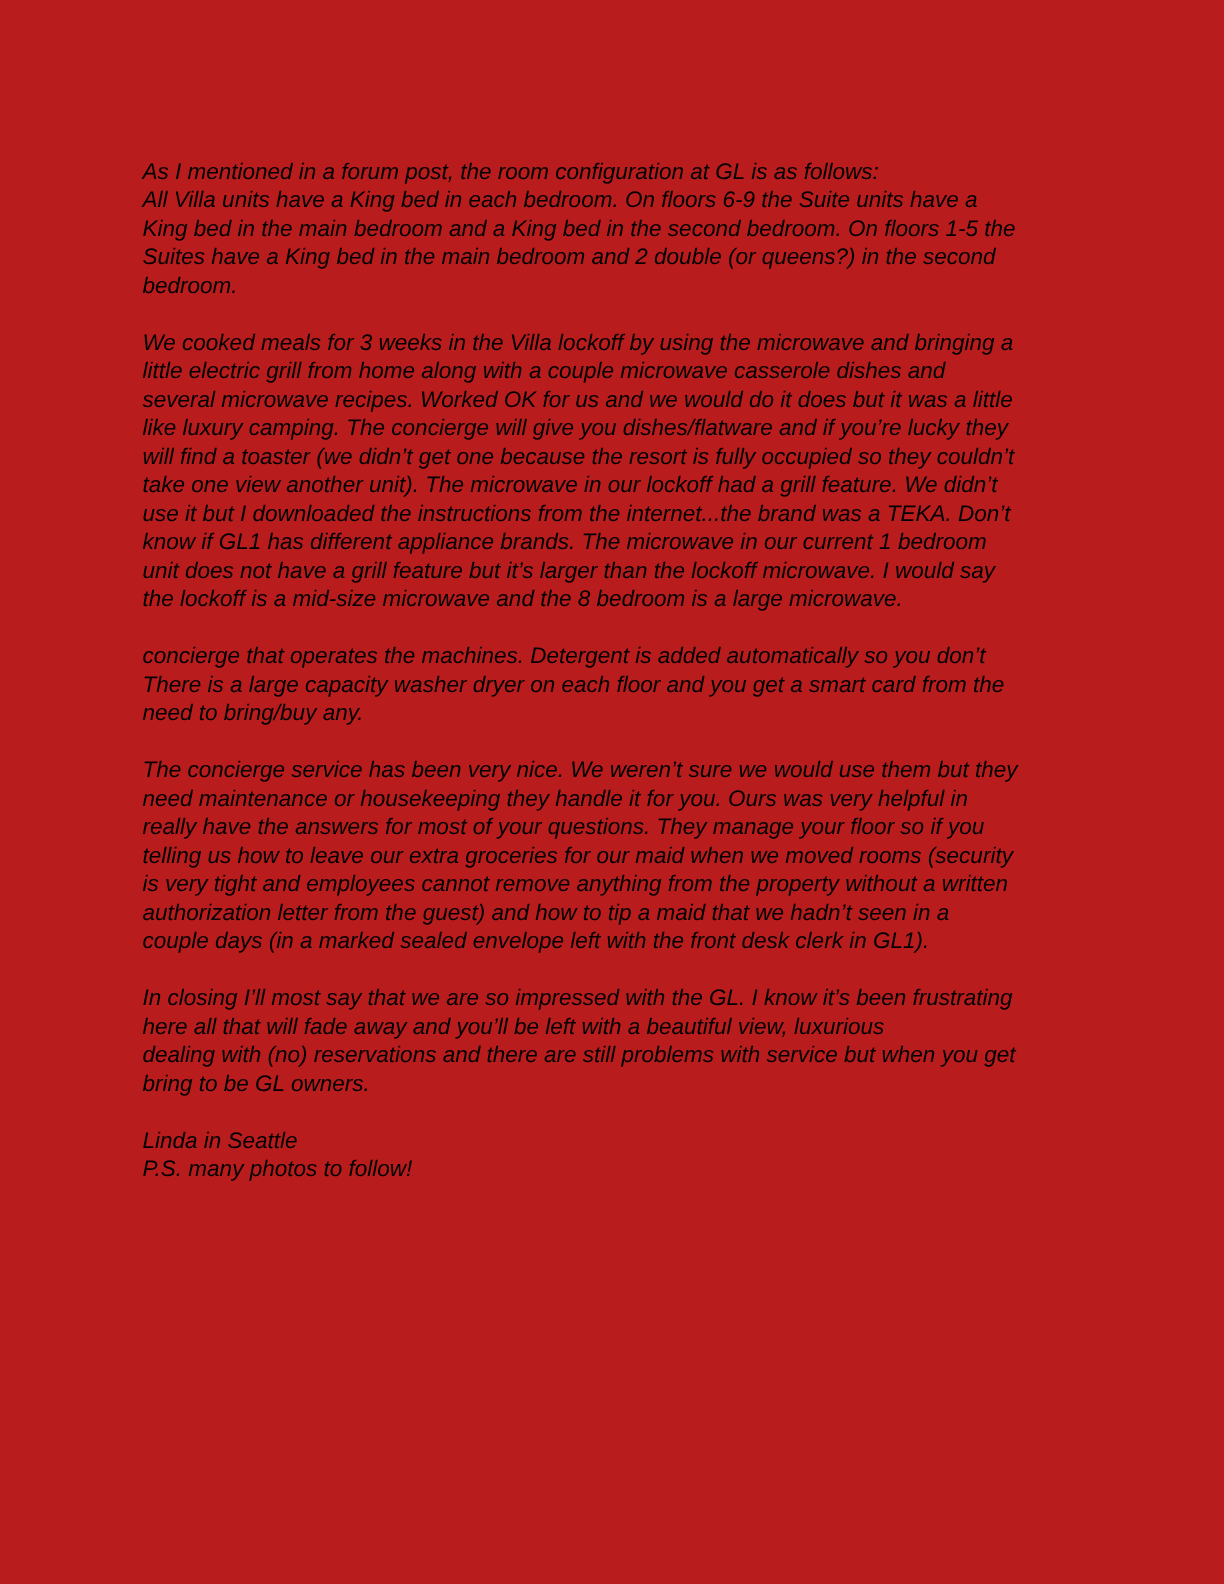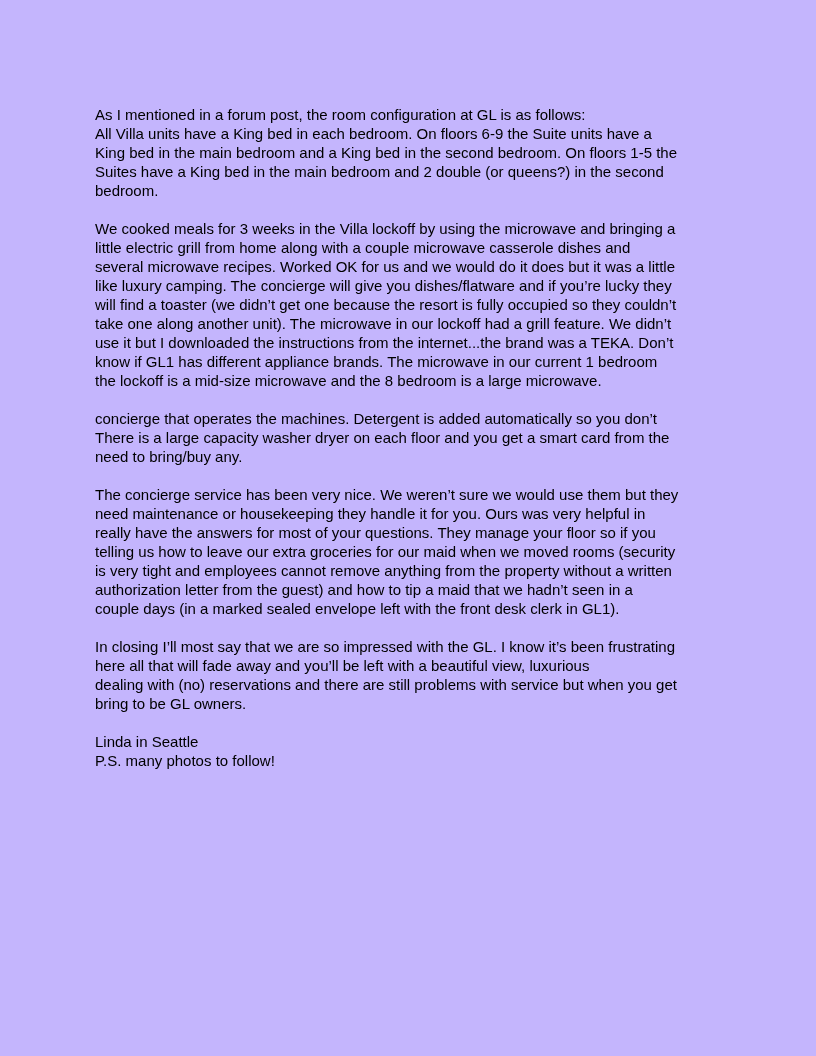--- a/index.html
+++ b/index.html
@@ -13,21 +13,22 @@
     position: relative;
     overflow: hidden;
     font-family: "Liberation Sans", sans-serif;
   }
   .page {
     position: absolute;
     left: 0;
     top: 0;
     width: 816px;
     height: 1056px;
-    background: #c4b5fd;
+    background: #b91c1c;
+    font-style: italic;
   }
   .letter {
     position: absolute;
     left: 95px;
     top: 105px;
     font-size: 15px;
     line-height: 19px;
     color: #000000;
   }
   .paragraph {
@@ -48,23 +49,24 @@
         <div class="line">King bed in the main bedroom and a King bed in the second bedroom. On floors 1-5 the</div>
         <div class="line">Suites have a King bed in the main bedroom and 2 double (or queens?) in the second</div>
         <div class="line">bedroom.</div>
       </div>
       <div class="paragraph">
         <div class="line">We cooked meals for 3 weeks in the Villa lockoff by using the microwave and bringing a</div>
         <div class="line">little electric grill from home along with a couple microwave casserole dishes and</div>
         <div class="line">several microwave recipes. Worked OK for us and we would do it does but it was a little</div>
         <div class="line">like luxury camping. The concierge will give you dishes/flatware and if you’re lucky they</div>
         <div class="line">will find a toaster (we didn’t get one because the resort is fully occupied so they couldn’t</div>
-        <div class="line">take one along another unit). The microwave in our lockoff had a grill feature. We didn’t</div>
+        <div class="line">take one view another unit). The microwave in our lockoff had a grill feature. We didn’t</div>
         <div class="line">use it but I downloaded the instructions from the internet...the brand was a TEKA. Don’t</div>
         <div class="line">know if GL1 has different appliance brands. The microwave in our current 1 bedroom</div>
+        <div class="line">unit does not have a grill feature but it’s larger than the lockoff microwave. I would say</div>
         <div class="line">the lockoff is a mid-size microwave and the 8 bedroom is a large microwave.</div>
       </div>
       <div class="paragraph">
         <div class="line">concierge that operates the machines. Detergent is added automatically so you don’t</div>
         <div class="line">There is a large capacity washer dryer on each floor and you get a smart card from the</div>
         <div class="line">need to bring/buy any.</div>
       </div>
       <div class="paragraph">
         <div class="line">The concierge service has been very nice. We weren’t sure we would use them but they</div>
         <div class="line">need maintenance or housekeeping they handle it for you. Ours was very helpful in</div>

